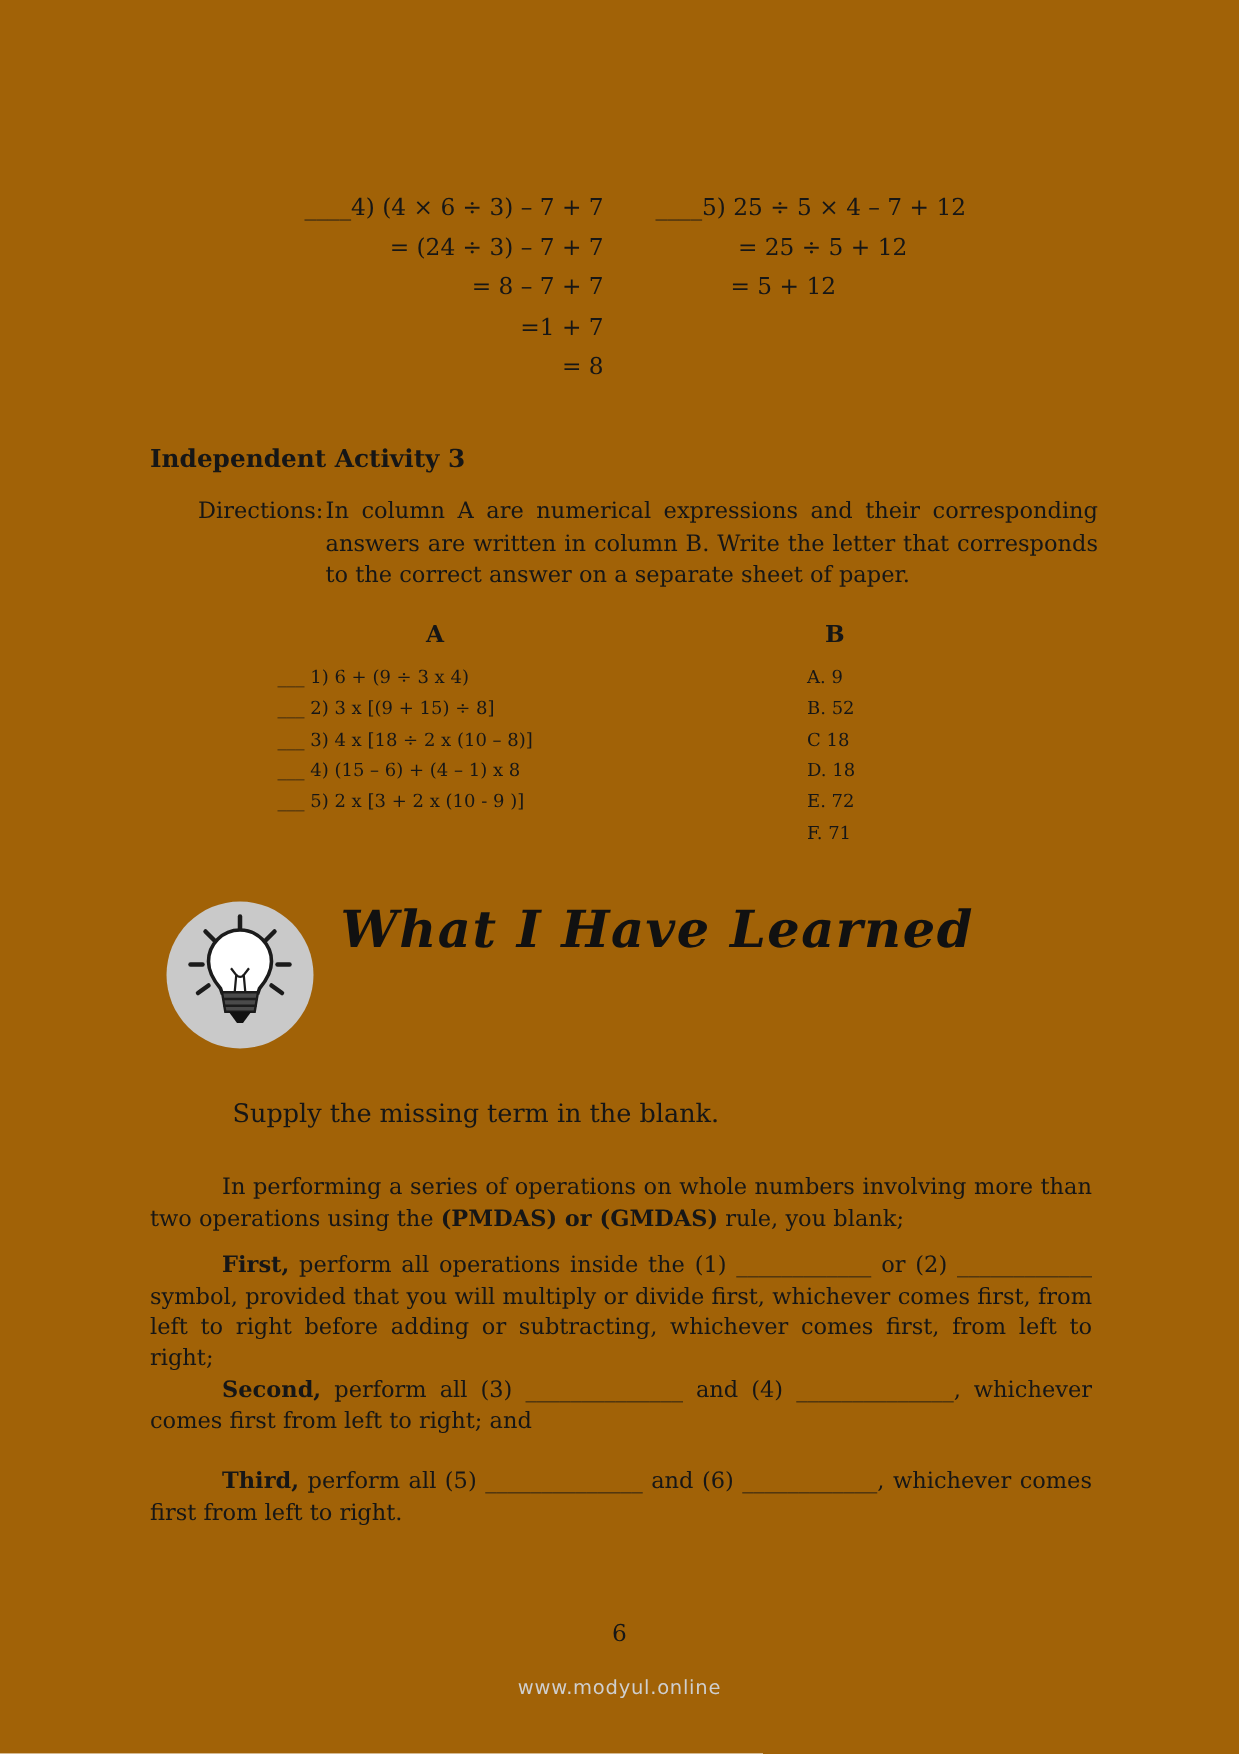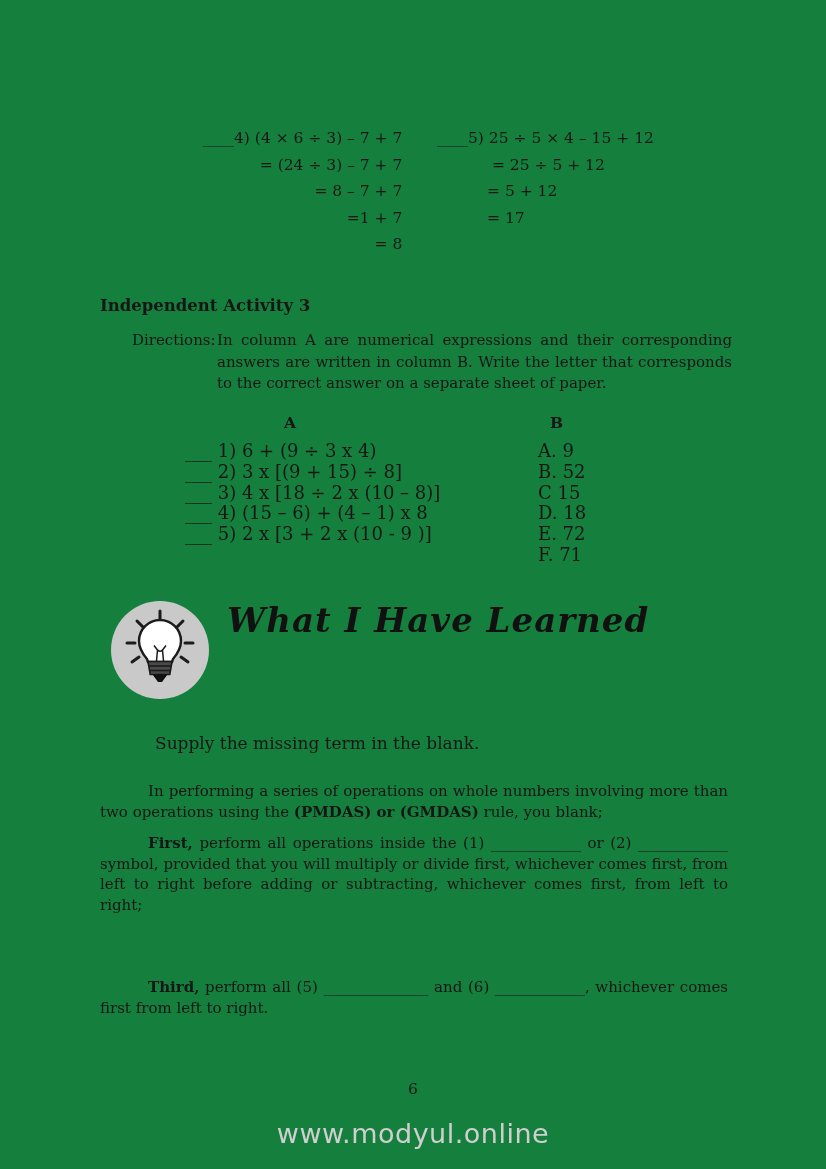--- a/index.html
+++ b/index.html
@@ -1,19 +1,19 @@
 <!DOCTYPE html>
 <html><head>
 <meta charset="utf-8">
 <style>
   html,body{margin:0;padding:0;background:#ffffff;}
   .page{
     position:relative;
     width:826px;height:1169px;
-    background:#15803d;
+    background:#a16207;
     color:#161616;
     font-family:"DejaVu Serif", serif;
     overflow:hidden;
   }
 
   
   .sol-col{position:absolute;top:125px;}
   .sol-col.left{left:203px;}
   .sol-col.right{left:437px;}
   .eq-line{font-size:15.5px;line-height:26.5px;white-space:pre;}
@@ -23,21 +23,21 @@
   
   .activity-title{position:absolute;left:100px;top:296px;font-size:16.5px;font-weight:bold;}
   .directions{position:absolute;left:100px;top:330px;width:632px;display:flex;font-size:15px;line-height:21.5px;}
   .directions .dir-label{flex:0 0 85px;margin-left:32px;}
   .directions .dir-text{flex:1;text-align:justify;}
 
   
   .col-header{position:absolute;top:413px;font-size:15.5px;font-weight:bold;}
   .col-header.a{left:284px;}
   .col-header.b{left:550px;}
-  .match-list{position:absolute;top:441px;font-size:18px;line-height:20.8px;}
+  .match-list{position:absolute;top:441px;font-size:12px;line-height:20.8px;}
   .match-list .match-item{white-space:pre;}
   .match-list.a{left:185px;}
   .match-list.b{left:538px;}
 
   
   .learned-icon{position:absolute;left:110px;top:600px;width:100px;height:100px;}
   .learned-heading{
     position:absolute;left:227px;top:600px;
     font-size:34px;font-weight:bold;font-style:italic;
     letter-spacing:1px;color:#111;
@@ -53,42 +53,41 @@
   .para b{font-family:"DejaVu Serif", serif;}
   #para-pmdas{top:766px;}
   #para-first{top:818px;}
   #para-second{top:901px;}
   #para-third{top:962px;}
 
   
   .page-number{position:absolute;left:0;top:1080px;width:100%;text-align:center;font-size:15.5px;}
   .watermark{
     position:absolute;left:0;top:1118px;width:100%;
-    text-align:center;font-size:27px;letter-spacing:0.5px;
+    text-align:center;font-size:13px;letter-spacing:0.5px;
     color:#cfcfcf;font-family:"DejaVu Sans", sans-serif;
   }
 </style>
 </head>
 <body>
 
 <div class="page">
 
   <div class="sol-col left">
     <div class="eq-line">____4) (4 × 6 ÷ 3) – 7 + 7</div>
     <div class="eq-line">= (24 ÷ 3) – 7 + 7</div>
     <div class="eq-line">= 8 – 7 + 7</div>
     <div class="eq-line">=1 + 7</div>
     <div class="eq-line">= 8</div>
   </div>
 
   <div class="sol-col right">
-    <div class="eq-line">____5) 25 ÷ 5 × 4 – 15 + 12</div>
+    <div class="eq-line">____5) 25 ÷ 5 × 4 – 7 + 12</div>
     <div class="eq-line"> = 25 ÷ 5 + 12</div>
     <div class="eq-line">= 5 + 12</div>
-    <div class="eq-line">= 17</div>
   </div>
 
   <div class="activity-title">Independent Activity 3</div>
 
   <div class="directions">
     <span class="dir-label">Directions:</span>
     <span class="dir-text">In column A are numerical expressions and their corresponding answers are written in column B. Write the letter that corresponds to the correct answer on a separate sheet of paper.</span>
   </div>
 
   <div class="col-header a">A</div>
@@ -98,21 +97,21 @@
     <div class="match-item">___ 1) 6 + (9 ÷ 3 x 4)</div>
     <div class="match-item">___ 2) 3 x [(9 + 15) ÷ 8]</div>
     <div class="match-item">___ 3) 4 x [18 ÷ 2 x (10 – 8)]</div>
     <div class="match-item">___ 4) (15 – 6) + (4 – 1) x 8</div>
     <div class="match-item">___ 5) 2 x [3 + 2 x (10 - 9 )]</div>
   </div>
 
   <div class="match-list b">
     <div class="match-item">A. 9</div>
     <div class="match-item">B. 52</div>
-    <div class="match-item">C 15</div>
+    <div class="match-item">C 18</div>
     <div class="match-item">D. 18</div>
     <div class="match-item">E. 72</div>
     <div class="match-item">F. 71</div>
   </div>
 
   <div class="learned-icon">
     <svg viewBox="0 0 100 100" width="100" height="100" aria-hidden="true">
       <circle cx="50" cy="50" r="49" fill="#c9c9c9"></circle>
       <g stroke="#1b1b1b" stroke-width="3" stroke-linecap="round">
         <line x1="50" y1="11" x2="50" y2="19"></line>
@@ -136,19 +135,20 @@
     </svg>
   </div>
   <div class="learned-heading">What I Have Learned</div>
 
   <div class="intro-line">Supply the missing term in the blank.</div>
 
   <p class="para" id="para-pmdas"><span>In performing a series of operations on whole numbers involving more than two operations using the </span><b>(PMDAS) or (GMDAS)</b><span> rule, you blank;</span></p>
 
   <p class="para" id="para-first"><b>First,</b><span> perform all operations inside the (1) ____________ or (2) ____________ symbol, provided that you will multiply or divide first, whichever comes first, from left to right before adding or subtracting, whichever comes first, from left to right;</span></p>
 
+  <p class="para" id="para-second"><b>Second,</b><span> perform all (3) ______________ and (4) ______________, whichever comes first from left to right; and</span></p>
 
   <p class="para" id="para-third"><b>Third,</b><span> perform all (5) ______________ and (6) ____________, whichever comes first from left to right.</span></p>
 
   <div class="page-number">6</div>
   <div class="watermark">www.modyul.online</div>
 
 </div>
 
 </body></html>

